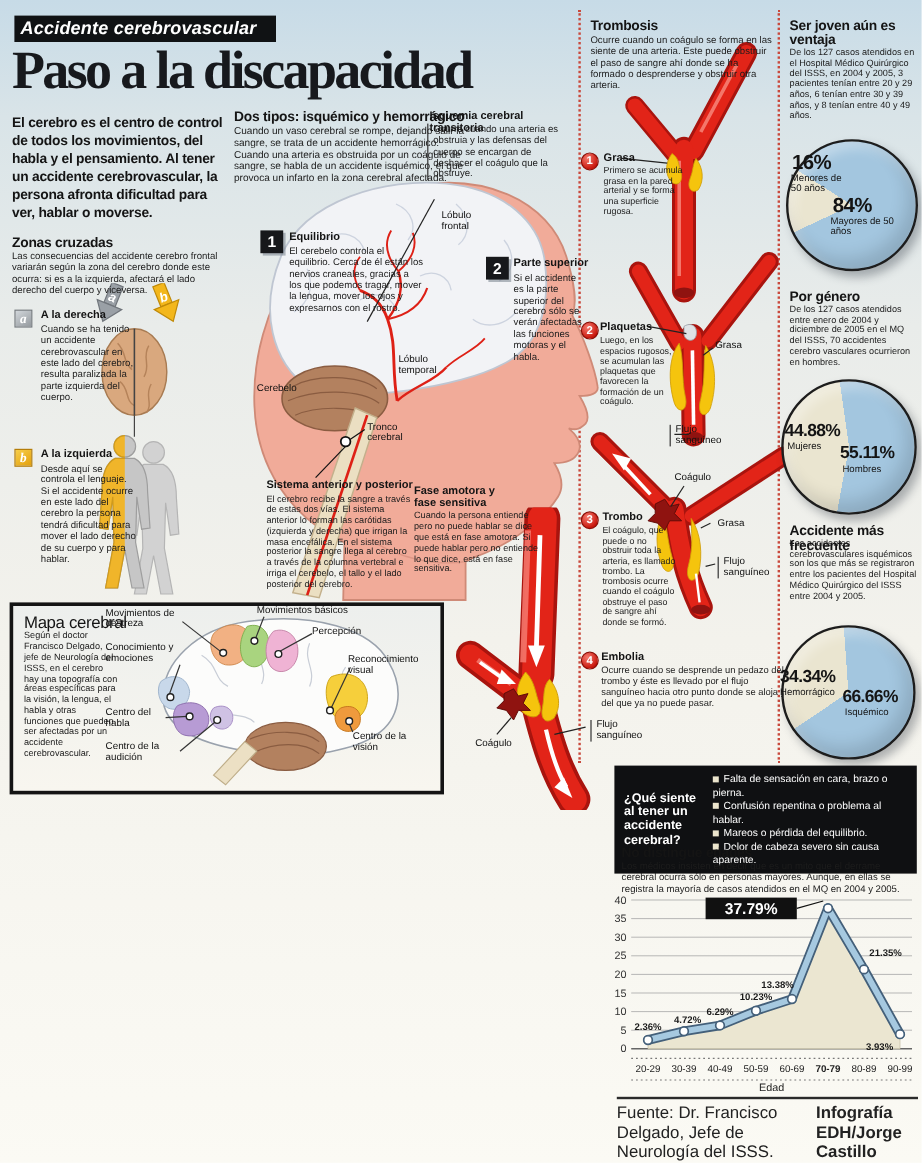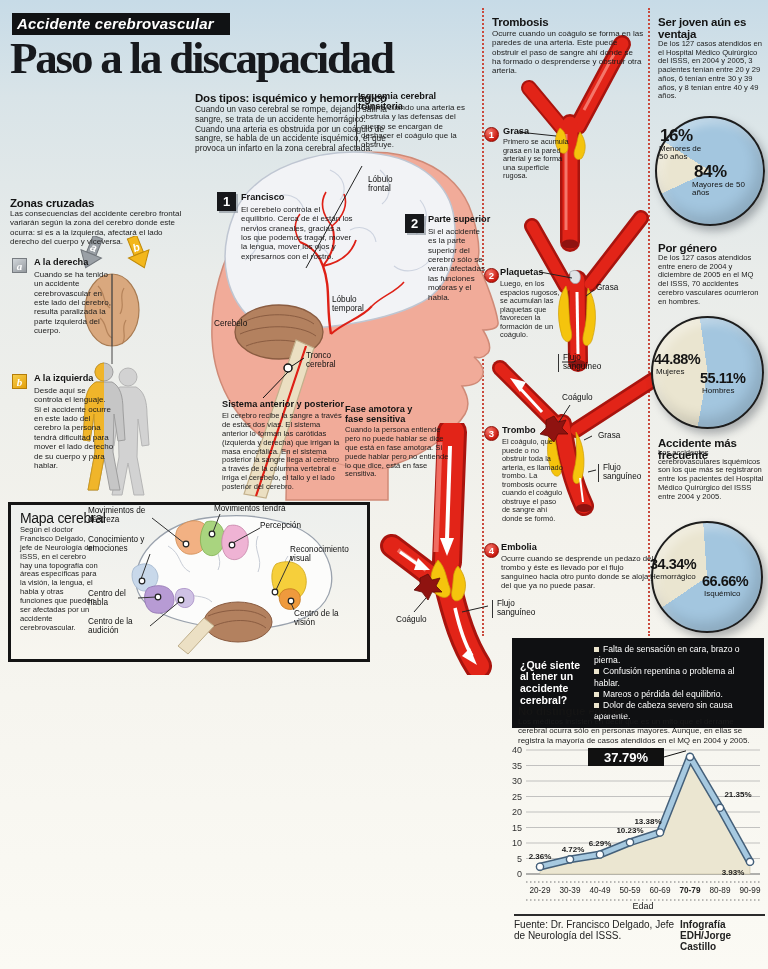--- a/index.html
+++ b/index.html
@@ -24,34 +24,35 @@
 .mapa-box{border:3px solid #141414;background:linear-gradient(#edefed,#f8f6ef)}
 .pie{border-radius:50%;border:2.5px solid #1d1d1d;box-shadow:4px 5px 8px rgba(40,50,60,.35),inset -6px -8px 14px rgba(0,0,0,.14),inset 5px 6px 10px rgba(255,255,255,.35)}
 .pct-big{font-weight:bold;font-size:17px;letter-spacing:-.5px}
 .pct-mid{font-weight:bold;font-size:14.5px;letter-spacing:-.5px}
 .pie-sub{font-size:8px;line-height:1.05}
 .vdots{position:absolute;width:0;border-left:2px dotted #c9493c;z-index:0}
 .symbox{background:#0f1012;display:flex;gap:8px;padding:6px 8px;align-items:center}
 .symtitle{color:#fff;font-weight:bold;font-size:10.5px;line-height:1.12;width:66px;flex:none}
 .symlist{list-style:none;margin:0;padding:0;color:#fff;font-size:8.6px;line-height:1.3}
 .bullet{display:inline-block;width:5px;height:5px;background:#ece5cd;margin-right:4px}
-.footrow{border-top:2px solid #2b2b2b;display:flex;justify-content:flex-end;font-size:10px;color:#222;padding-top:3px}
+.footrow{border-top:2px solid #2b2b2b;display:flex;justify-content:flex-end;font-size:14px;color:#222;padding-top:3px}
 .lbrk{border-left:1px solid #333;padding-left:4px}
 </style>
 </head>
 <body>
 
 <div class="page">
 
   <div class="vdots" style="left:482px;top:8px;height:628px"></div>
   <div class="vdots" style="left:648px;top:8px;height:628px"></div>
 
   <div class="abs kicker" style="left:12px;top:13px">Accidente cerebrovascular</div>
   <div class="abs title" style="left:10px;top:36px">Paso a la discapacidad</div>
 
+  <div class="abs lead" style="left:10px;top:96px;width:180px">El cerebro es el centro de control de todos los movimientos, del habla y el pensamiento. Al tener un accidente cerebrovascular, la persona afronta dificultad para ver, hablar o moverse.</div>
   <div class="abs h1s" style="left:10px;top:197px">Zonas cruzadas</div>
   <div class="abs bd" style="left:10px;top:209px;width:172px">Las consecuencias del accidente cerebro frontal variarán según la zona del cerebro donde este ocurra: si es a la izquierda, afectará el lado derecho del cuerpo y viceversa.</div>
 
   <div class="abs badge badge-a" style="left:12px;top:258px">a</div>
   <div class="abs h2s" style="left:34px;top:258px">A la derecha</div>
   <div class="abs bd" style="left:34px;top:270px;width:78px">Cuando se ha tenido un accidente cerebrovascular en este lado del cerebro, resulta paralizada la parte izquierda del cuerpo.</div>
 
   <svg class="abs" style="left:58px;top:236px" width="120" height="130" viewBox="0 0 120 130">
     <g transform="rotate(22 34 16)">
       <rect x="29" y="0" width="10" height="18" fill="#9aa0a6" stroke="#71767c"></rect>
@@ -117,21 +118,21 @@
 
   <div class="abs h1s" style="left:195px;top:92px">Dos tipos: isquémico y hemorrágico</div>
   <div class="abs bd" style="left:195px;top:105px;width:192px;font-size:8.4px">Cuando un vaso cerebral se rompe, dejando salir la sangre, se trata de un accidente hemorrágico. Cuando una arteria es obstruida por un coágulo de sangre, se habla de un accidente isquémico, el que provoca un infarto en la zona cerebral afectada.</div>
 
   <div class="abs h2s" style="left:358px;top:92px;width:124px">Isquemia cerebral transitoria</div>
   <div class="abs bd lbrk" style="left:356px;top:103px;width:120px">Ocurre cuando una arteria es obstruia y las defensas del cuerpo se encargan de deshacer el coágulo que la obstruye.</div>
 
   <div class="abs cap" style="left:368px;top:176px;width:40px">Lóbulo frontal</div>
 
   <div class="abs sqnum" style="left:217px;top:192px">1</div>
-  <div class="abs h2s" style="left:241px;top:193px">Francisco</div>
+  <div class="abs h2s" style="left:241px;top:193px">Equilibrio</div>
   <div class="abs bd" style="left:241px;top:205px;width:112px">El cerebelo controla el equilibrio. Cerca de él están los nervios craneales, gracias a los que podemos tragar, mover la lengua, mover los ojos y expresarnos con el rostro.</div>
 
   <div class="abs sqnum" style="left:405px;top:214px">2</div>
   <div class="abs h2s" style="left:428px;top:215px;width:70px">Parte superior</div>
   <div class="abs bd" style="left:428px;top:227px;width:62px">Si el accidente es la parte superior del cerebro sólo se verán afectadas las funciones motoras y el habla.</div>
 
   <div class="abs cap" style="left:332px;top:296px;width:45px">Lóbulo temporal</div>
   <div class="abs cap" style="left:214px;top:320px;width:60px">Cerebelo</div>
   <div class="abs cap" style="left:306px;top:352px;width:45px">Tronco cerebral</div>
 
@@ -178,21 +179,21 @@
         <circle cx="124" cy="39" r="2.8"></circle>
       <circle cx="167" cy="86" r="2.8"></circle>
         <circle cx="183" cy="95" r="2.8"></circle>
     </g>
   </svg>
 
   <div class="abs cap" style="left:88px;top:507px;width:64px">Movimientos de destreza</div>
   <div class="abs cap" style="left:88px;top:536px;width:64px">Conocimiento y emociones</div>
   <div class="abs cap" style="left:88px;top:590px;width:52px">Centro del habla</div>
   <div class="abs cap" style="left:88px;top:618px;width:62px">Centro de la audición</div>
-  <div class="abs cap" style="left:214px;top:505px;width:100px">Movimientos tendrá</div>
+  <div class="abs cap" style="left:214px;top:505px;width:100px">Movimientos básicos</div>
   <div class="abs cap" style="left:260px;top:522px;width:60px">Percepción</div>
   <div class="abs cap" style="left:290px;top:546px;width:78px">Reconocimiento visual</div>
   <div class="abs cap" style="left:294px;top:610px;width:58px">Centro de la visión</div>
 
   <svg class="abs" style="left:373px;top:423px" width="145" height="252" viewBox="373 423 145 252">
     <g stroke="#a9140e" fill="none" stroke-linecap="round">
       <path d="M452,432 L447,562" stroke-width="30"></path>
       <path d="M392,546 L442,584" stroke-width="24"></path>
       <path d="M446,578 C456,620 464,644 478,666" stroke-width="28"></path>
     </g>
@@ -212,21 +213,21 @@
     <polygon points="418,558 430,570 414,570" fill="#fff"></polygon>
     <path d="M455,608 C460,630 466,646 472,656" stroke="#fff" stroke-width="3.5" fill="none"></path>
     <polygon points="462,656 477,665 470,648" fill="#fff"></polygon>
     <path d="M426,598 L414,612" stroke="#222" stroke-width="1" fill="none"></path>
     <path d="M462,612 L488,606" stroke="#222" stroke-width="1" fill="none"></path>
   </svg>
   <div class="abs cap" style="left:396px;top:616px">Coágulo</div>
   <div class="abs cap lbrk" style="left:492px;top:600px;width:48px">Flujo sanguíneo</div>
 
   <div class="abs h1s" style="left:492px;top:16px">Trombosis</div>
-  <div class="abs bd" style="left:492px;top:29px;width:152px">Ocurre cuando un coágulo se forma en las paredes de una arteria. Este puede obstruir el paso de sangre ahí donde se ha formado o desprenderse y obstruir otra arteria.</div>
+  <div class="abs bd" style="left:492px;top:29px;width:152px">Ocurre cuando un coágulo se forma en las siente de una arteria. Este puede obstruir el paso de sangre ahí donde se ha formado o desprenderse y obstruir otra arteria.</div>
 
   <svg class="abs" style="left:487px;top:25px" width="172" height="600" viewBox="487 25 172 600">
 
     <g stroke="#a9140e" fill="none" stroke-linecap="round">
       <path d="M622,44 L578,126" stroke-width="18"></path>
         <path d="M529,88 L564,130" stroke-width="16"></path>
         <path d="M570,124 L570,242" stroke-width="20"></path>
     </g>
     <g stroke="#e22418" fill="none" stroke-linecap="round">
       <path d="M622,44 L578,126" stroke-width="13"></path>

